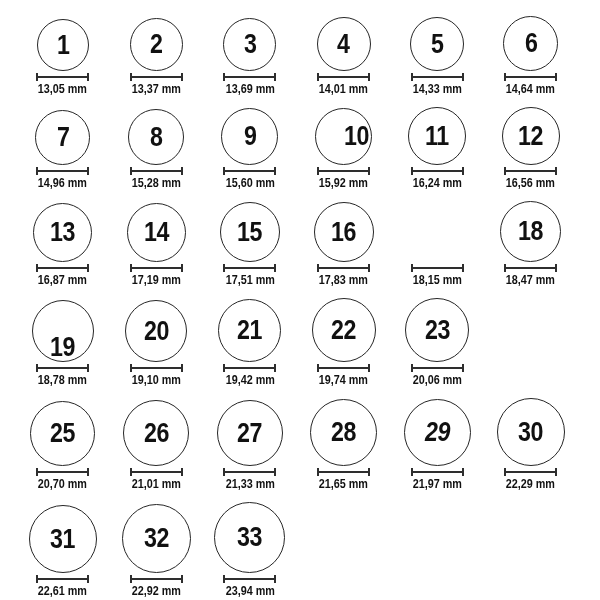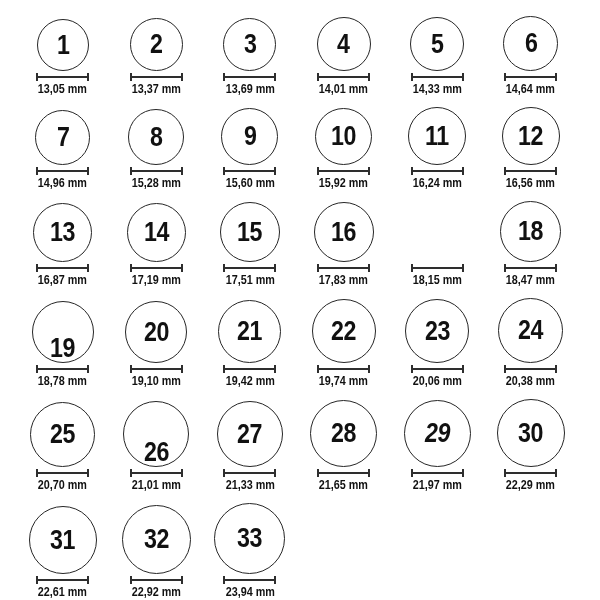--- a/index.html
+++ b/index.html
@@ -182,21 +182,21 @@
       <span class="num">9</span>
     </div>
     <div class="measure">
       <span class="tick left"></span>
       <span class="mid"></span>
       <span class="tick right"></span>
     </div>
     <div class="label">15,60 mm</div>
   </div>
         <div class="cell">
-    <div class="circle" style="width: 57px; height: 57px;">
+    <div class="circle" style="width: 57px; height: 57px; justify-content: flex-end;">
       <span class="num">10</span>
     </div>
     <div class="measure">
       <span class="tick left"></span>
       <span class="mid"></span>
       <span class="tick right"></span>
     </div>
     <div class="label">15,92 mm</div>
   </div>
         <div class="cell">
@@ -336,46 +336,35 @@
     <div class="circle" style="width: 64px; height: 64px;">
       <span class="num">23</span>
     </div>
     <div class="measure">
       <span class="tick left"></span>
       <span class="mid"></span>
       <span class="tick right"></span>
     </div>
     <div class="label">20,06 mm</div>
   </div>
-        <div class="cell">
-    <div class="circle" style="width: 65px; height: 65px;">
-      <span class="num">24</span>
-    </div>
-    <div class="measure">
-      <span class="tick left"></span>
-      <span class="mid"></span>
-      <span class="tick right"></span>
-    </div>
-    <div class="label">20,38 mm</div>
-  </div>
       </div>
       <div class="row">
         <div class="cell">
     <div class="circle" style="width: 65px; height: 65px; justify-content: center;">
       <span class="num">25</span>
     </div>
     <div class="measure">
       <span class="tick left"></span>
       <span class="mid"></span>
       <span class="tick right"></span>
     </div>
     <div class="label">20,70 mm</div>
   </div>
         <div class="cell">
-    <div class="circle" style="width: 66px; height: 66px; align-items: flex-end;">
+    <div class="circle" style="width: 66px; height: 66px;">
       <span class="num">26</span>
     </div>
     <div class="measure">
       <span class="tick left"></span>
       <span class="mid"></span>
       <span class="tick right"></span>
     </div>
     <div class="label">21,01 mm</div>
   </div>
         <div class="cell">

